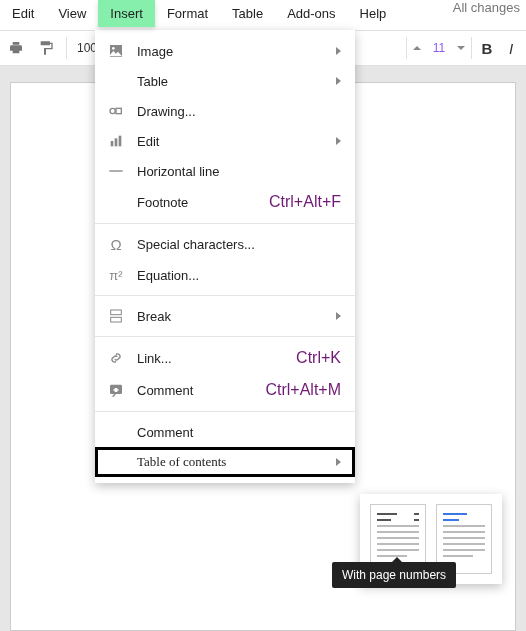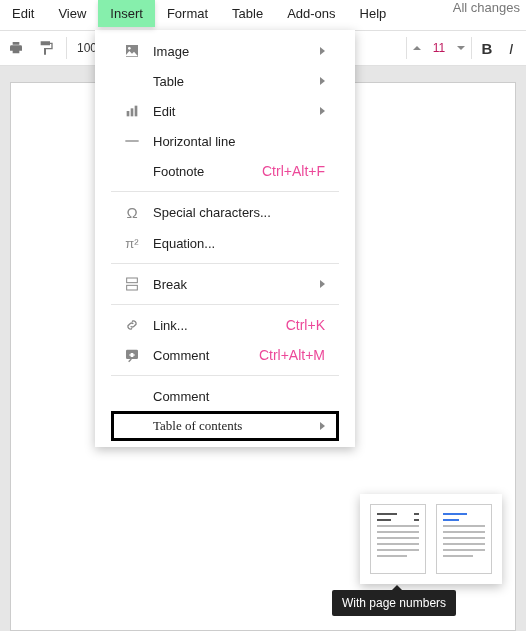--- a/index.html
+++ b/index.html
@@ -48,21 +48,21 @@
       gap: 10px;
     }
     .toolbar .tool-icon {
       width: 20px; height: 20px;
       display: flex; align-items: center; justify-content: center;
       color: #666;
     }
     .toolbar .sep { width:1px; height:22px; background:#e0e0e0; }
     .zoom { font-size:12px; color:#333; }
     .fontsize-group { display:flex; align-items:center; gap:6px; margin-left:auto; }
-    .fontsize { font-size:12px; color:#be185d; width:24px; text-align:center; }
+    .fontsize { font-size:12px; color:#8b5cf6; width:24px; text-align:center; }
     .caret-down {
       width: 0; height: 0;
       border-left: 4px solid transparent;
       border-right: 4px solid transparent;
       border-top: 4px solid #888;
     }
     .bold { font-weight: bold; font-size:15px; color:#333; width:18px; text-align:center; cursor:pointer;}
     .italic { font-style: italic; font-size:15px; color:#333; width:18px; text-align:center; cursor:pointer;}
     .doc-area {
       background: #e6e6e6;
@@ -75,21 +75,21 @@
       height: 100%;
       border: 1px solid #ccc;
     }
     .dropdown {
       position: absolute;
       top: 30px;
       left: 95px;
       width: 260px;
       background: #fff;
       box-shadow: 0 3px 10px rgba(0,0,0,0.25);
-      padding: 6px 16px;
+      padding: 6px 0;
       z-index: 15;
     }
     .dd-item {
       display: flex;
       align-items: center;
       padding: 7px 14px 7px 10px;
       cursor: pointer;
       color: #222;
       min-height: 30px;
     }
@@ -99,21 +99,21 @@
       font-family: Liberation Serif, serif;
     }
     .dd-icon {
       width: 22px;
       margin-right: 10px;
       display: flex;
       justify-content: center;
       color: #777;
     }
     .dd-label { flex: 1; }
-    .dd-shortcut { color: #ec4899; font-size: 14px; }
+    .dd-shortcut { color: #701a75; font-size: 16px; }
     .dd-arrow {
       width: 0; height: 0;
       border-top: 4px solid transparent;
       border-bottom: 4px solid transparent;
       border-left: 5px solid #888;
       margin-left: 8px;
     }
     .dd-sep { height: 1px; background: #e4e4e4; margin: 5px 0; }
     .submenu {
       position: absolute;
@@ -142,21 +142,21 @@
       align-items: center;
       gap: 3px;
     }
     .toc-bar { height: 2px; flex:1; }
     .toc-dark { background: #555; }
     .toc-light { background: #bbb; }
     .toc-blue { background: #3b78e7; }
     .toc-num { width:5px; height:2px; background:#555; }
     .tooltip {
       position: absolute;
-      top: 590px;
+      top: 562px;
       left: 332px;
       background: #222;
       color: #fff;
       font-size: 12px;
       padding: 6px 10px;
       border-radius: 2px;
       z-index: 17;
     }
     .tooltip::before {
       content: '';
@@ -223,20 +223,29 @@
     <span class="dd-arrow"></span>
   </div>
   <div class="dd-item">
     <span class="dd-icon"></span>
     <span class="dd-label">Table</span>
     <span class="dd-arrow"></span>
   </div>
   <div class="dd-item">
     <span class="dd-icon">
         <svg width="16" height="16" viewBox="0 0 24 24">
+          <circle cx="7" cy="12" r="4" fill="none" stroke="#888" stroke-width="2"></circle>
+          <rect x="12" y="8" width="8" height="8" fill="none" stroke="#888" stroke-width="2"></rect>
+        </svg>
+      </span>
+    <span class="dd-label">Drawing...</span>
+  </div>
+  <div class="dd-item">
+    <span class="dd-icon">
+        <svg width="16" height="16" viewBox="0 0 24 24">
           <rect x="4" y="12" width="4" height="8" fill="#888"></rect>
           <rect x="10" y="8" width="4" height="12" fill="#888"></rect>
           <rect x="16" y="4" width="4" height="16" fill="#888"></rect>
         </svg>
       </span>
     <span class="dd-label">Edit</span>
     <span class="dd-arrow"></span>
   </div>
   <div class="dd-item">
     <span class="dd-icon">

